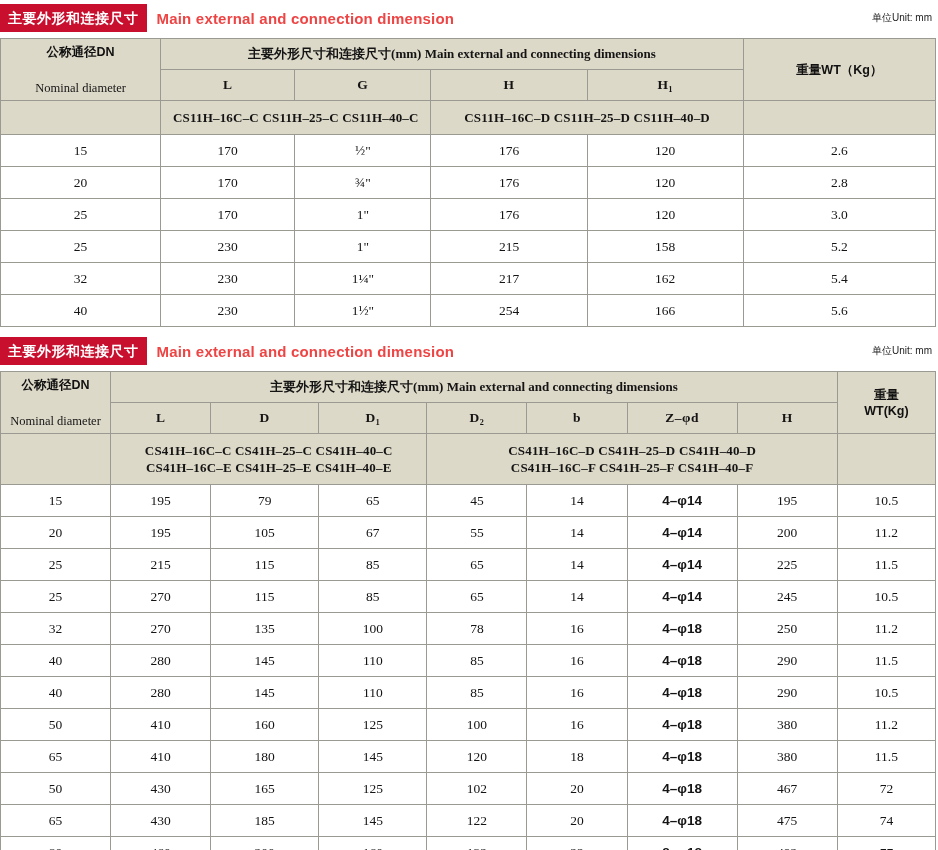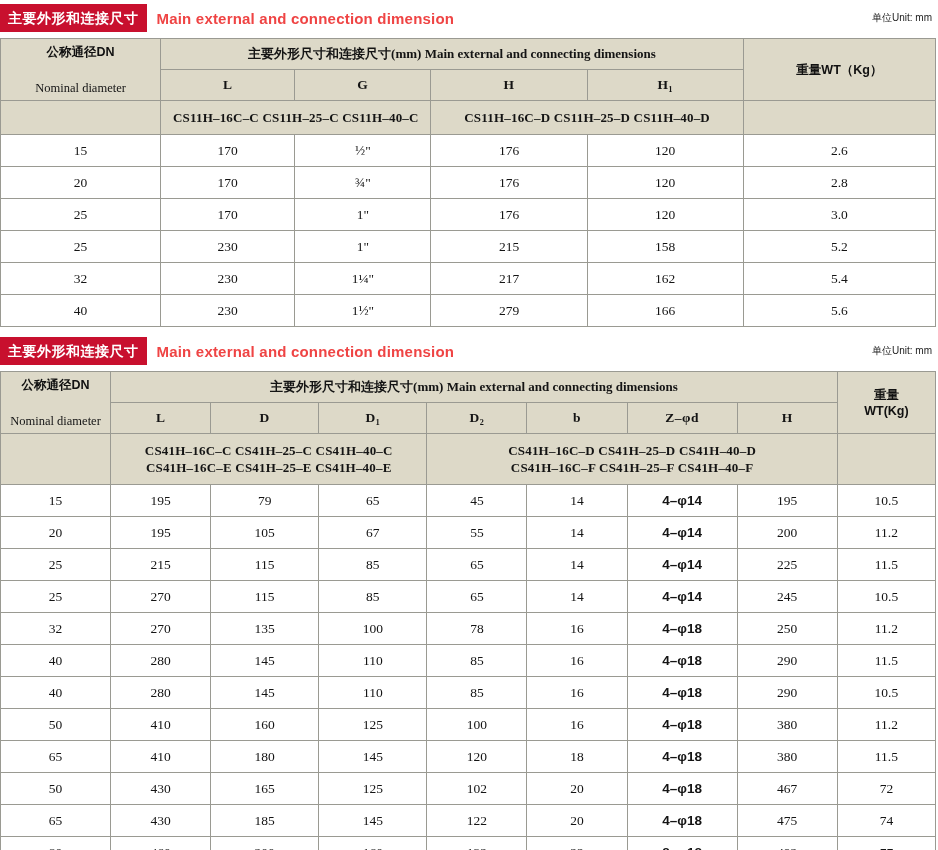--- a/index.html
+++ b/index.html
@@ -194,21 +194,21 @@
         <td>230</td>
         <td class="frac">1¼"</td>
         <td>217</td>
         <td>162</td>
         <td class="wt-col">5.4</td>
       </tr>
       <tr>
         <td>40</td>
         <td>230</td>
         <td class="frac">1½"</td>
-        <td>279</td>
+        <td>254</td>
         <td>166</td>
         <td class="wt-col">5.6</td>
       </tr>
     </tbody>
   </table>
 
   <div class="titlebar">
     <span class="title-cn">主要外形和连接尺寸</span>
     <span class="title-en">Main external and connection dimension</span>
     <span class="title-unit">单位Unit: mm</span>

